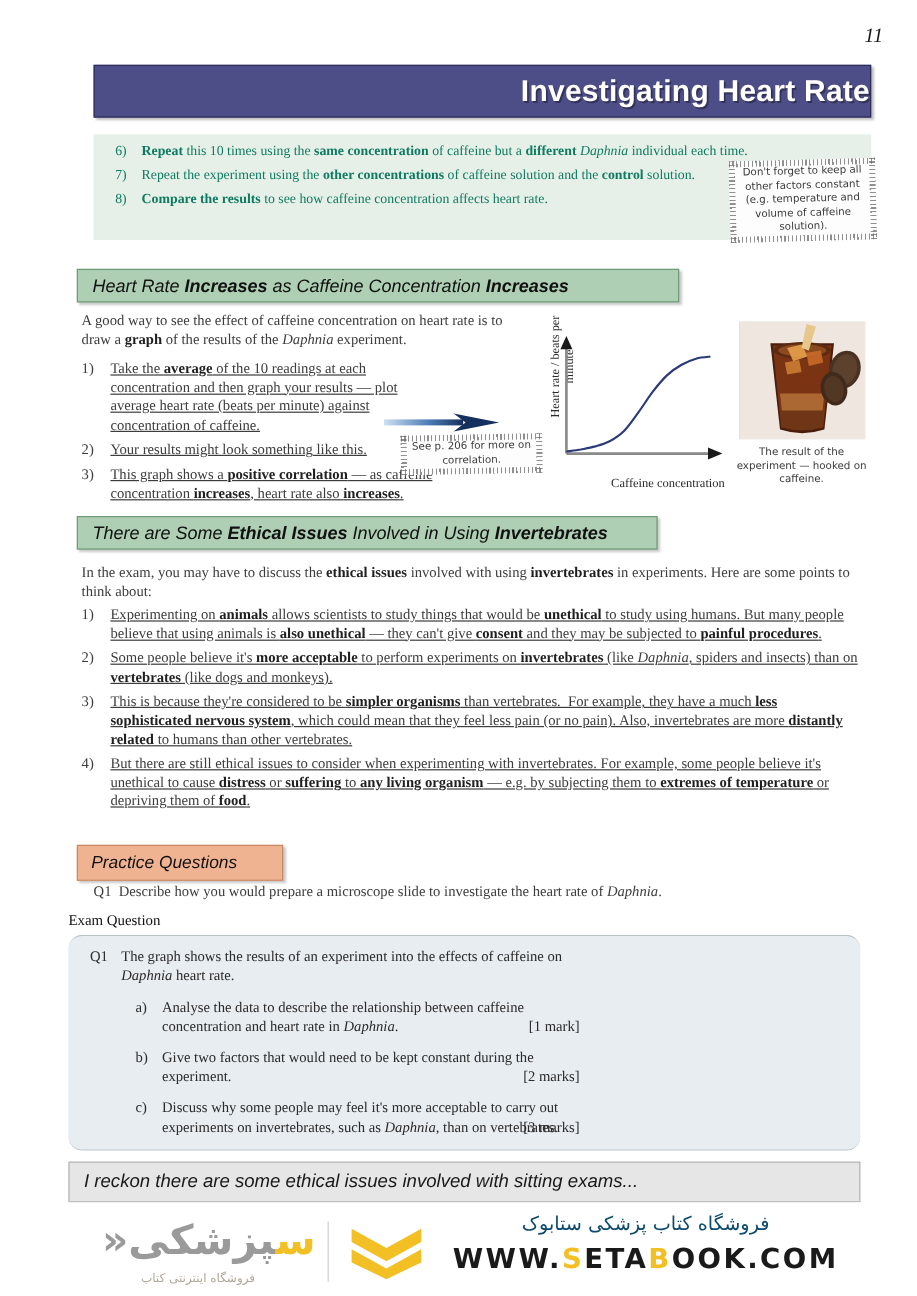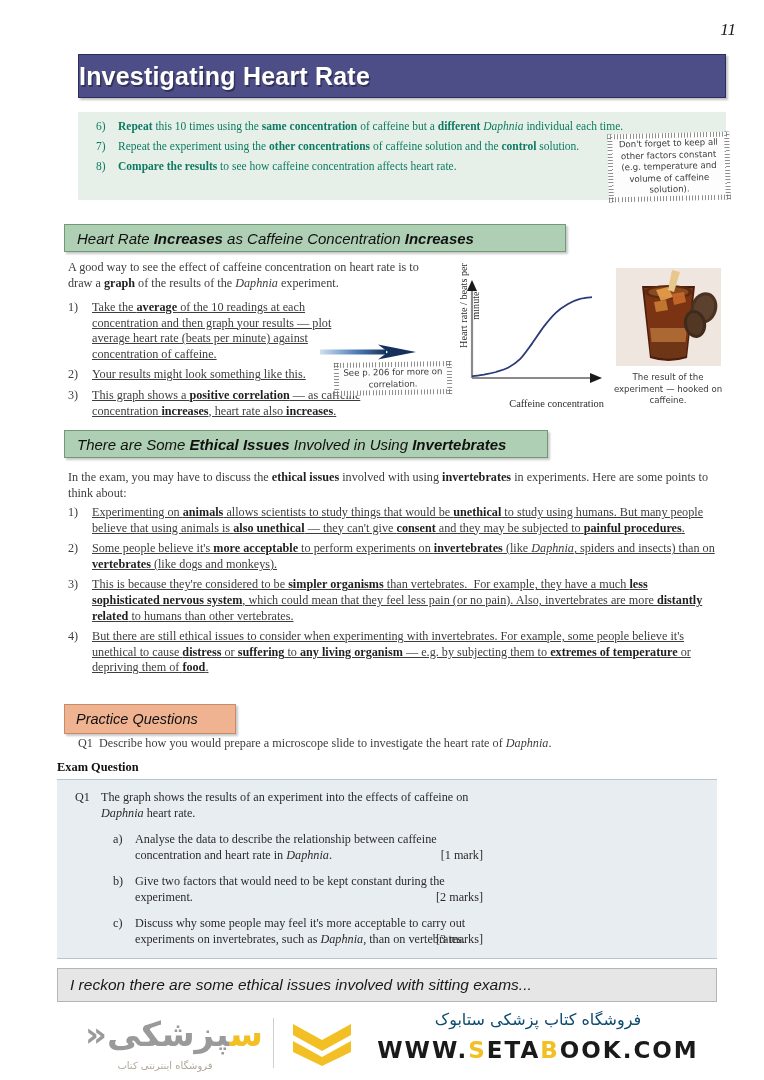--- a/index.html
+++ b/index.html
@@ -18,21 +18,21 @@
   .page-number {
     position:absolute; top:20px; right:28px;
     font-family:"Liberation Serif", serif;
     font-style:italic; font-size:17px; color:#1a1a1a;
   }
 
   
   .title-bar {
     position:absolute; left:78px; top:54px; width:648px; height:44px;
     background:#4d4d87; border:1px solid #2d2d5c;
-    display:flex; align-items:center; justify-content:flex-start;
+    display:flex; align-items:center; justify-content:flex-end;
     box-shadow: 2px 2px 2px rgba(0,0,0,.25);
   }
   .title-bar .title {
     font-family:"Liberation Sans", sans-serif;
     font-weight:bold; font-size:25px; color:#ffffff;
     letter-spacing:.2px;
     text-shadow: 1.5px 1.5px 0 rgba(0,0,0,.35);
   }
 
   
@@ -144,27 +144,27 @@
   .pq-head span {
     font-family:"Liberation Sans", sans-serif;
     font-style:italic; font-size:14.5px; color:#111;
   }
   #pq-q1 { position:absolute; left:78px; top:736px; width:620px; font-size:12.2px; color:#3d3d3d; }
   #pq-q1 i { font-style:italic; }
 
   .exam-label {
     position:absolute; left:57px; top:760px;
     font-family:"Liberation Serif", serif;
-    font-weight:bold; font-size:12.4px; color:#111;
+    font-weight:normal; font-size:12.4px; color:#111;
   }
 
   
   .exam-box {
     position:absolute; left:57px; top:779px; width:660px; height:180px;
-    background:#e8edf2; border-top:1px solid #b9c3cc; border-bottom:1px solid #b9c3cc;
+    background:#e8edf2; border-top:1px solid #b9c3cc; border-bottom:1px solid #b9c3cc;border-radius:12px;
   }
   .exam-q { position:absolute; left:18px; top:10px; width:400px; font-size:12.2px; color:#2b2b2b; line-height:15.5px; }
   .exam-q i { font-style:italic; }
   .exam-q .qline { display:flex; }
   .exam-q .qline .lbl { width:26px; flex:none; }
   .sub { display:flex; margin-top:11px; padding-left:38px; }
   .sub .lbl { width:22px; flex:none; }
   .sub .txt { flex:1; position:relative; }
   .sub .marks { position:absolute; right:-8px; white-space:nowrap; }
 

